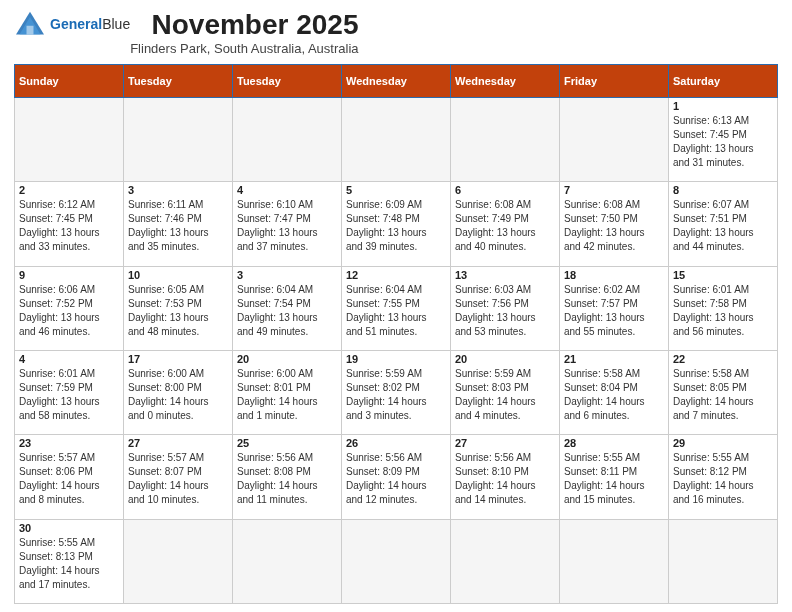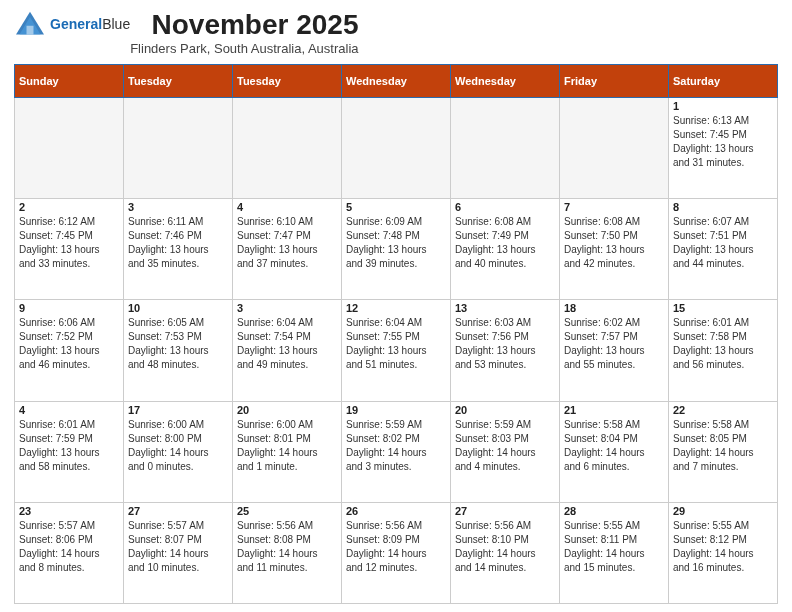--- a/index.html
+++ b/index.html
@@ -255,15 +255,27 @@
           </td>
           <td>
             <span class="day-num">28</span>
 <div class="day-info">Sunrise: 5:55 AM<br>Sunset: 8:11 PM<br>Daylight: 14 hours and 15 minutes.</div>
           </td>
           <td>
             <span class="day-num">29</span>
 <div class="day-info">Sunrise: 5:55 AM<br>Sunset: 8:12 PM<br>Daylight: 14 hours and 16 minutes.</div>
           </td>
         </tr>
+        <tr>
+          <td>
+            <span class="day-num">30</span>
+<div class="day-info">Sunrise: 5:55 AM<br>Sunset: 8:13 PM<br>Daylight: 14 hours and 17 minutes.</div>
+          </td>
+          <td class="empty"></td>
+          <td class="empty"></td>
+          <td class="empty"></td>
+          <td class="empty"></td>
+          <td class="empty"></td>
+          <td class="empty"></td>
+        </tr>
       </tbody>
   </table>
 </div>
 
 </body></html>

